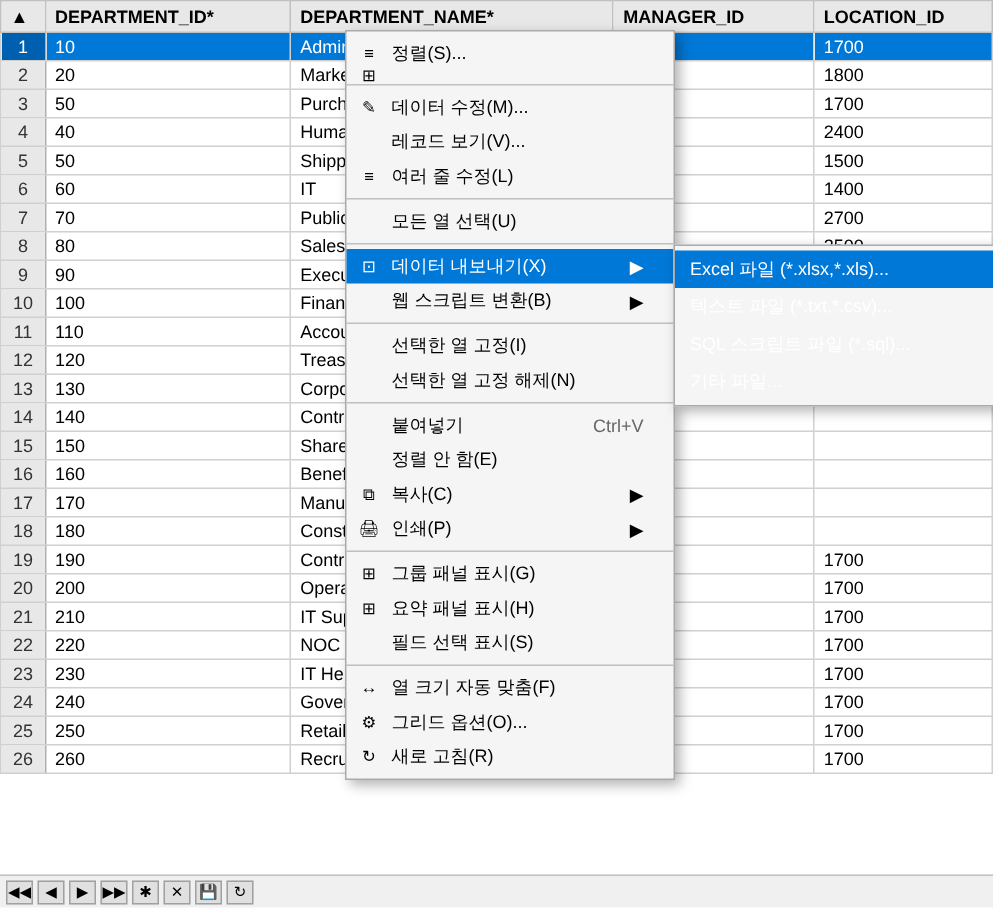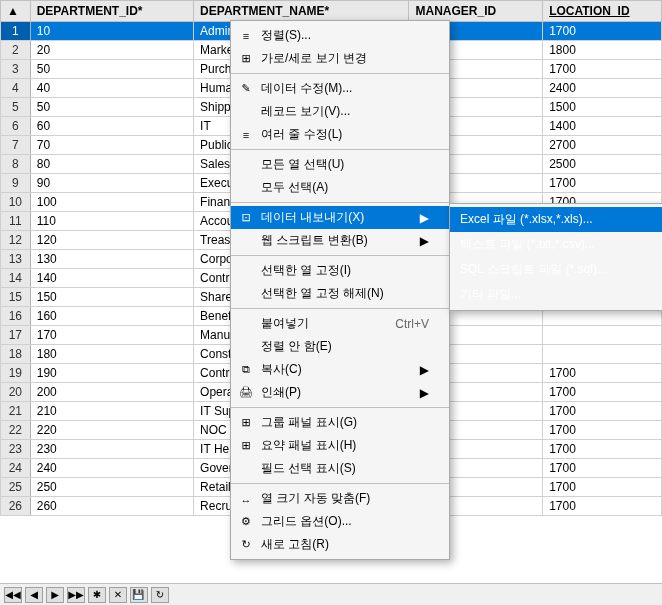--- a/index.html
+++ b/index.html
@@ -188,21 +188,21 @@
       width: 14px;
       background: #e8e8e8;
       border: 1px solid #c0c0c0;
     }
 
     
     .col-indicator { width: 20px; }
     .col-dept-id { width: 110px; margin-top: 48px; }
     .col-dept-name { width: 145px; }
     .col-manager { width: 90px; }
-    .col-location { width: 80px; text-decoration: underline; }
+    .col-location { width: 80px; }
   </style>
 </head>
 <body>
 
 <div class="table-container">
   <table>
     <thead>
       <tr>
         <th class="col-indicator header-indicator">▲</th>
         <th class="col-dept-id">DEPARTMENT_ID*</th>
@@ -397,43 +397,38 @@
       </tbody>
   </table>
 
   <div class="context-menu">
     <div class="menu-item">
       <span class="icon">≡</span>
       <span>정렬(S)...</span>
     </div>
     <div class="menu-item">
       <span class="icon">⊞</span>
-      <span>가로/세로 보기 변경</span>
     </div>
     <div class="menu-separator"></div>
     <div class="menu-item">
       <span class="icon">✎</span>
       <span>데이터 수정(M)...</span>
     </div>
     <div class="menu-item">
       <span class="icon"></span>
       <span>레코드 보기(V)...</span>
     </div>
     <div class="menu-item">
       <span class="icon">≡</span>
       <span>여러 줄 수정(L)</span>
     </div>
     <div class="menu-separator"></div>
     <div class="menu-item">
       <span class="icon"></span>
       <span>모든 열 선택(U)</span>
-    </div>
-    <div class="menu-item">
-      <span class="icon"></span>
-      <span>모두 선택(A)</span>
     </div>
     <div class="menu-separator"></div>
     <div class="menu-item highlighted" style="position:relative;">
       <span class="icon">⊡</span>
       <span>데이터 내보내기(X)</span>
       <span class="arrow">▶</span>
 
       <div class="submenu">
         <div class="submenu-item highlighted">
           <span>Excel 파일 (*.xlsx,*.xls)...</span>

